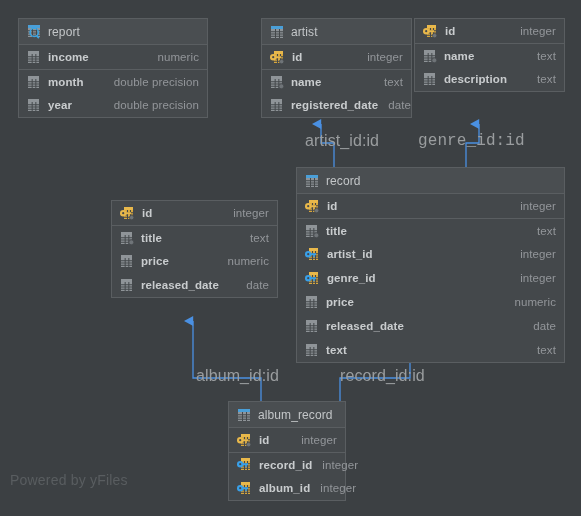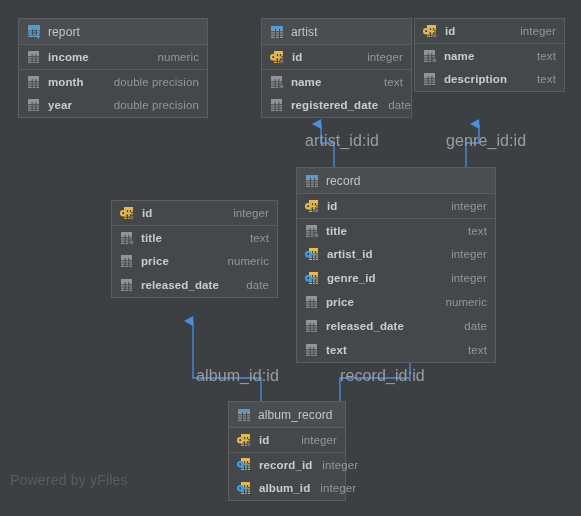--- a/index.html
+++ b/index.html
@@ -126,21 +126,21 @@
     <g>
       <path d="M261,401 L261,378 L193,378 L193,321" fill="none" stroke="#4a90e2" stroke-width="1.3" marker-end="url(#arrowUp)"></path>
     </g>
 
     <g>
       <path d="M340,401 L340,378 L410,378 L410,353" fill="none" stroke="#4a90e2" stroke-width="1.3" marker-end="url(#arrowUp)"></path>
     </g>
   </svg>
 
   <div class="edge-label" style="left:305px; top:135px;">artist_id:id</div>
-  <div class="edge-label" style="left:446px; top:135px;">genre_id:id</div>
+  <div class="edge-label" style="left:418px; top:135px;font-family:Liberation Mono, monospace;">genre_id:id</div>
   <div class="edge-label" style="left:196px; top:370px;">album_id:id</div>
   <div class="edge-label" style="left:340px; top:370px;">record_id:id</div>
 
   <div id="nodes">
       <div class="table-node" style="left: 18px; top: 18px; width: 190px;">
         <div class="tbl-header">
           <span class="icon"><svg width="14" height="14" viewBox="0 0 14 14">
               <rect x="1" y="0" width="12" height="12" fill="#8f9498"></rect>
               <rect x="1" y="0" width="12" height="3" fill="#4a9fd8"></rect>
               <rect x="5" y="3" width="1" height="9" fill="#44484b"></rect>
@@ -298,21 +298,21 @@
                 <rect x="8.333333333333332" y="4" width="1" height="9" fill="#44484b"></rect>
                 <rect x="1" y="6.25" width="11" height="1" fill="#44484b"></rect>
                 <rect x="1" y="8.5" width="11" height="1" fill="#44484b"></rect>
                 <rect x="1" y="10.75" width="11" height="1" fill="#44484b"></rect>
               </svg></span>
             <span class="col-name">description</span>
             <span class="col-type">text</span>
           </div>
         </div>
       </div>
-      <div class="table-node" style="left: 296px; top: 167px; width: 200px;">
+      <div class="table-node" style="left: 296px; top: 167px; width: 269px;">
         <div class="tbl-header">
           <span class="icon"><svg width="14" height="14" viewBox="0 0 14 14">
               <rect x="1" y="1" width="12" height="12" fill="#8f9498"></rect>
               <rect x="1" y="1" width="12" height="3" fill="#4a9fd8"></rect>
               <rect x="5" y="4" width="1" height="9" fill="#44484b"></rect>
               <rect x="9" y="4" width="1" height="9" fill="#44484b"></rect>
               <rect x="1" y="6.25" width="12" height="1" fill="#44484b"></rect>
               <rect x="1" y="8.5" width="12" height="1" fill="#44484b"></rect>
               <rect x="1" y="10.75" width="12" height="1" fill="#44484b"></rect>
             </svg></span>

